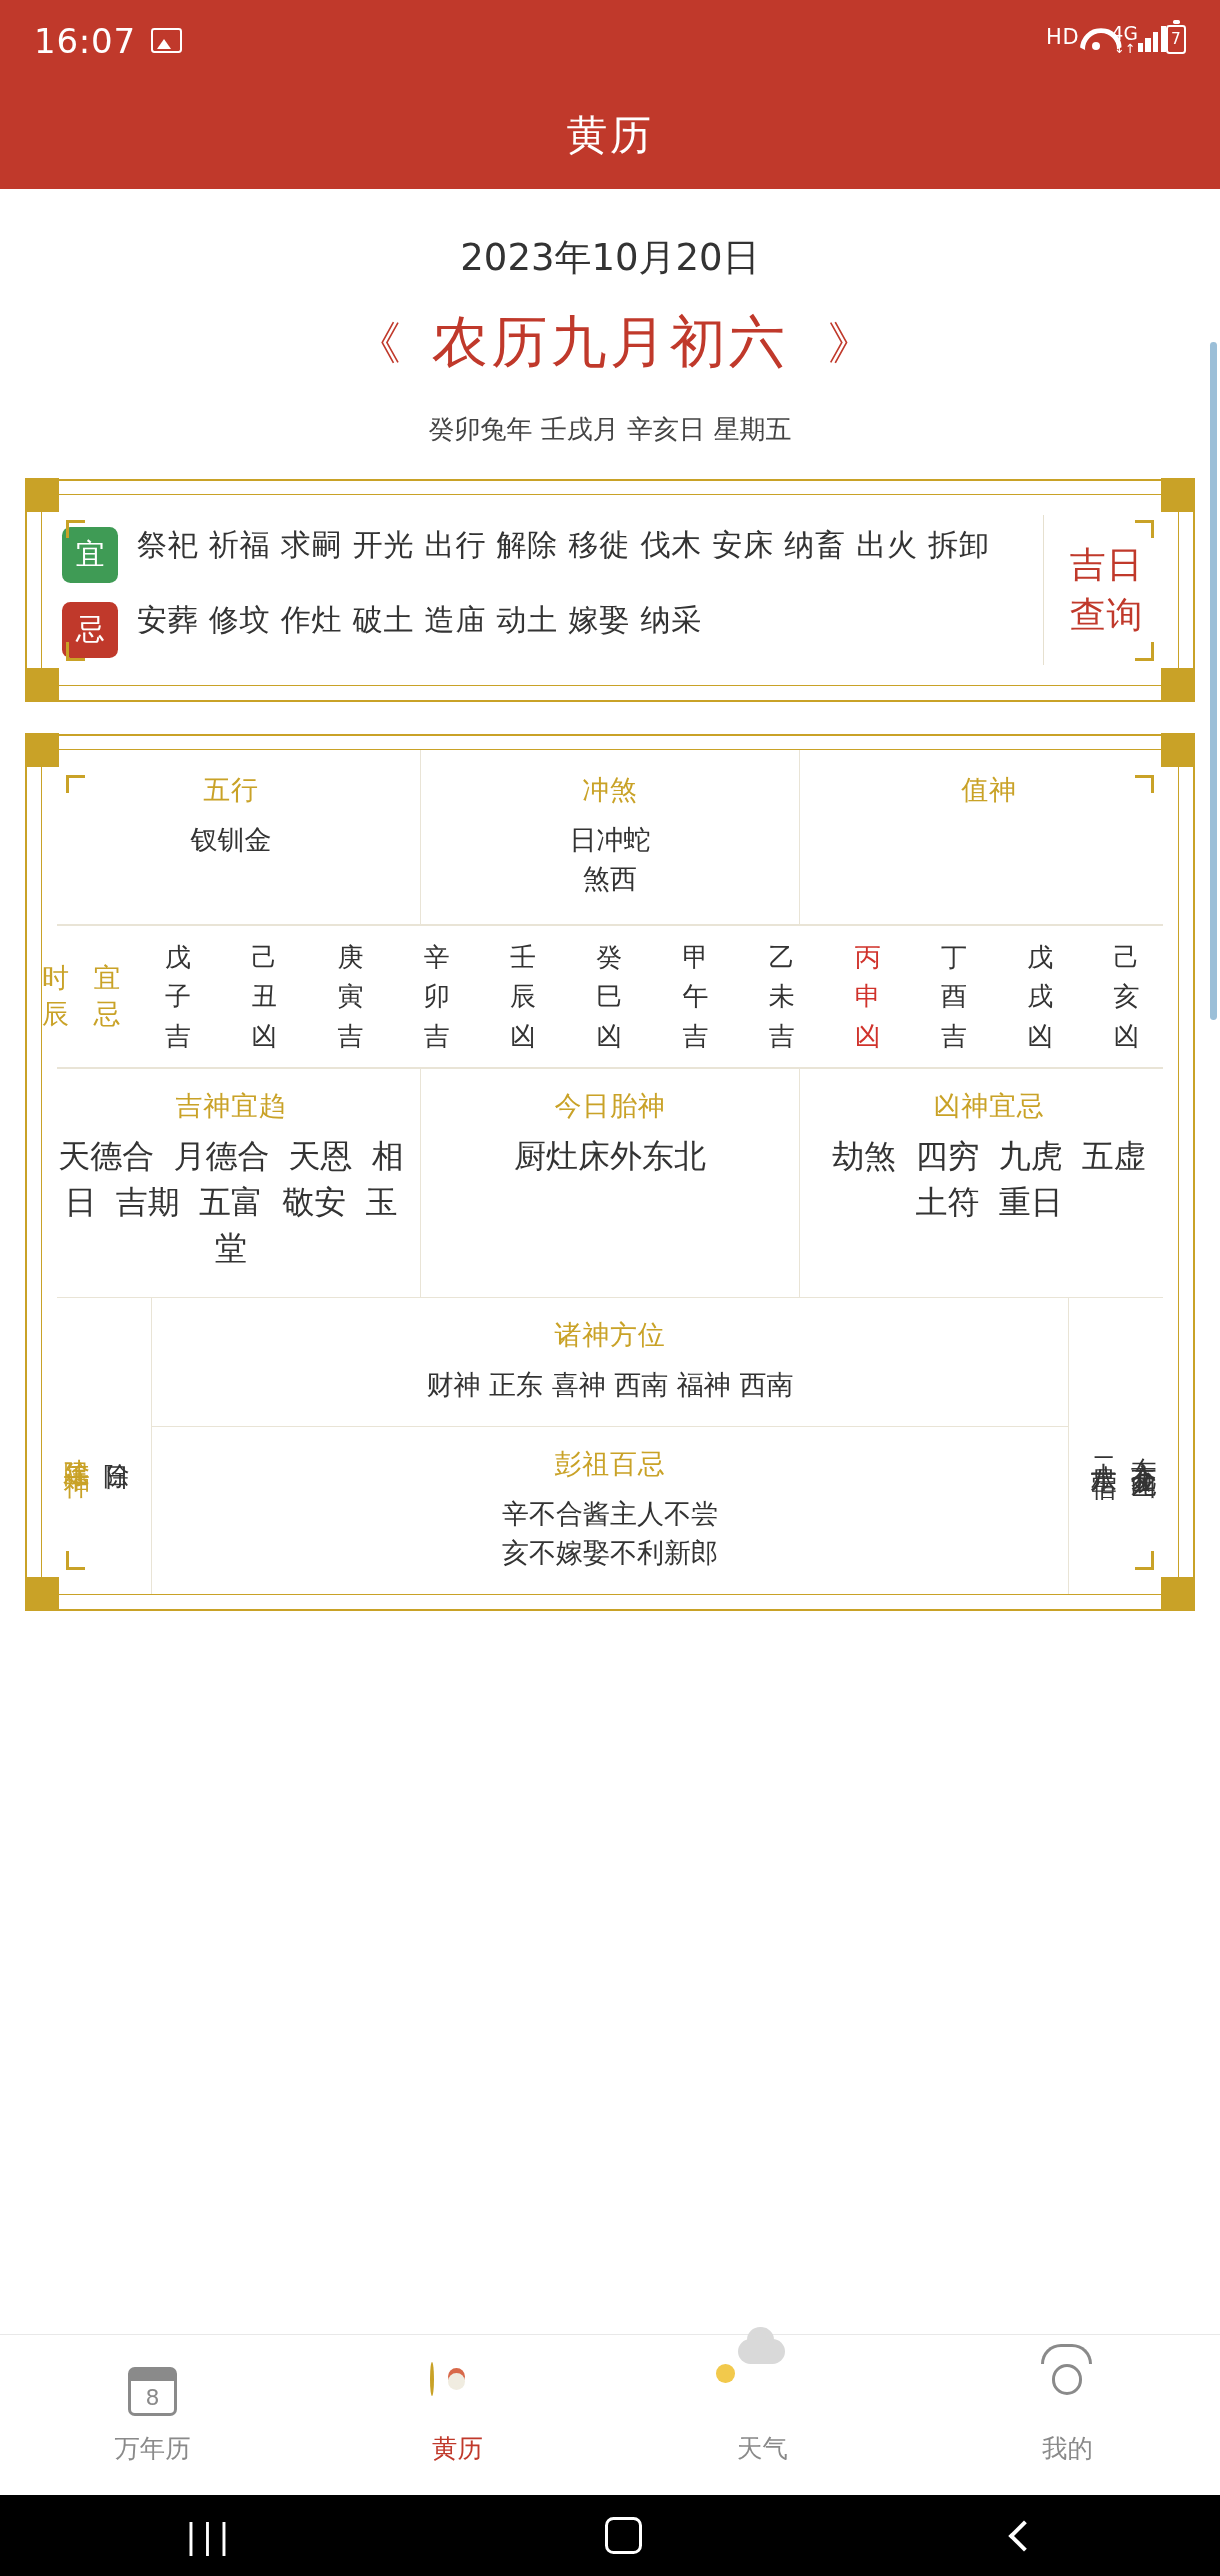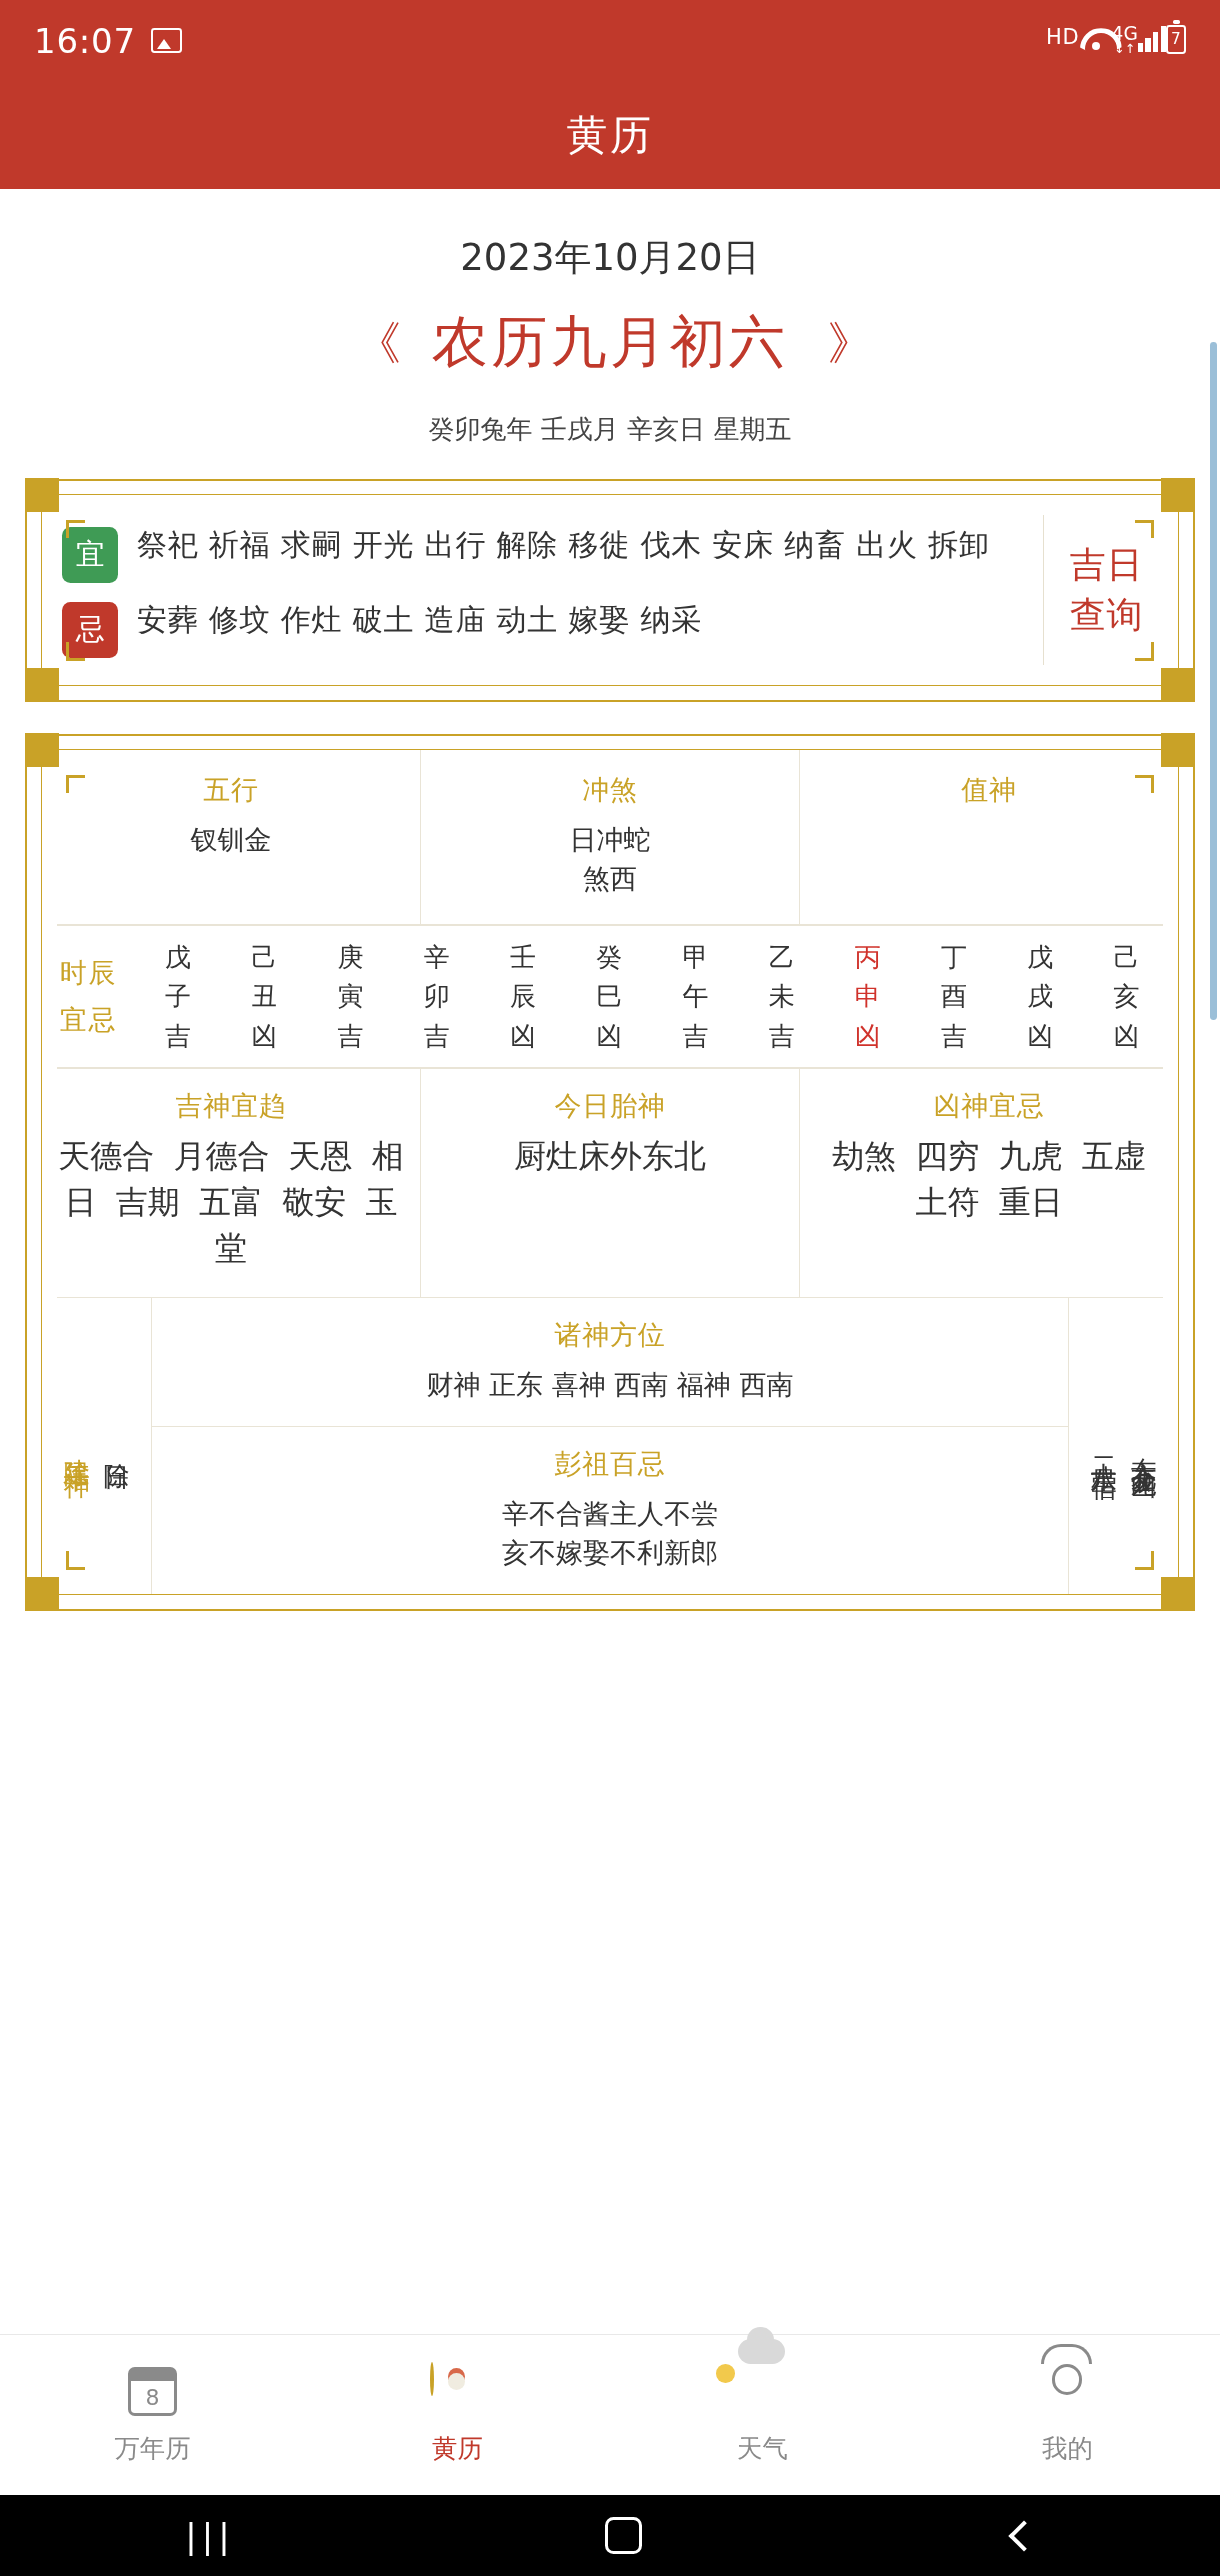--- a/index.html
+++ b/index.html
@@ -122,21 +122,21 @@
   .row3 { display: flex; }
   .cell3 { flex: 1; text-align: center; padding: 22px 5.1px 25.4px; }
   .cell3 + .cell3 { border-left: 1.7px solid #e9e4d6; }
   .cell-title { color: #c9a227; font-size: 27px; margin-bottom: 12px; letter-spacing: 0.8px; }
   .cell-val { color: #333; font-size: 27px; line-height: 1.45; }
   .hr { height: 1.7px; background: #e9e4d6; margin: 0 15.3px; }
 
   
   .shichen { display: flex; align-items: stretch; padding: 15.3px 8.5px 15.3px 0; }
   .sc-label {
-    width: 93px; flex: none; display: flex; flex-direction: column;
+    width: 93px; flex: none; display: flex; flex-direction: row;
     align-items: center; justify-content: center; gap: 10.2px;
     color: #c9a227; font-size: 27px; letter-spacing: 1.7px;
   }
   .sc-grid { flex: 1; display: flex; }
   .sc-col {
     flex: 1; display: flex; flex-direction: column; align-items: center; gap: 6.8px;
     font-size: 26px; color: #333; line-height: 1.25;
   }
   .sc-col.bad { color: #d0322b; }
 

